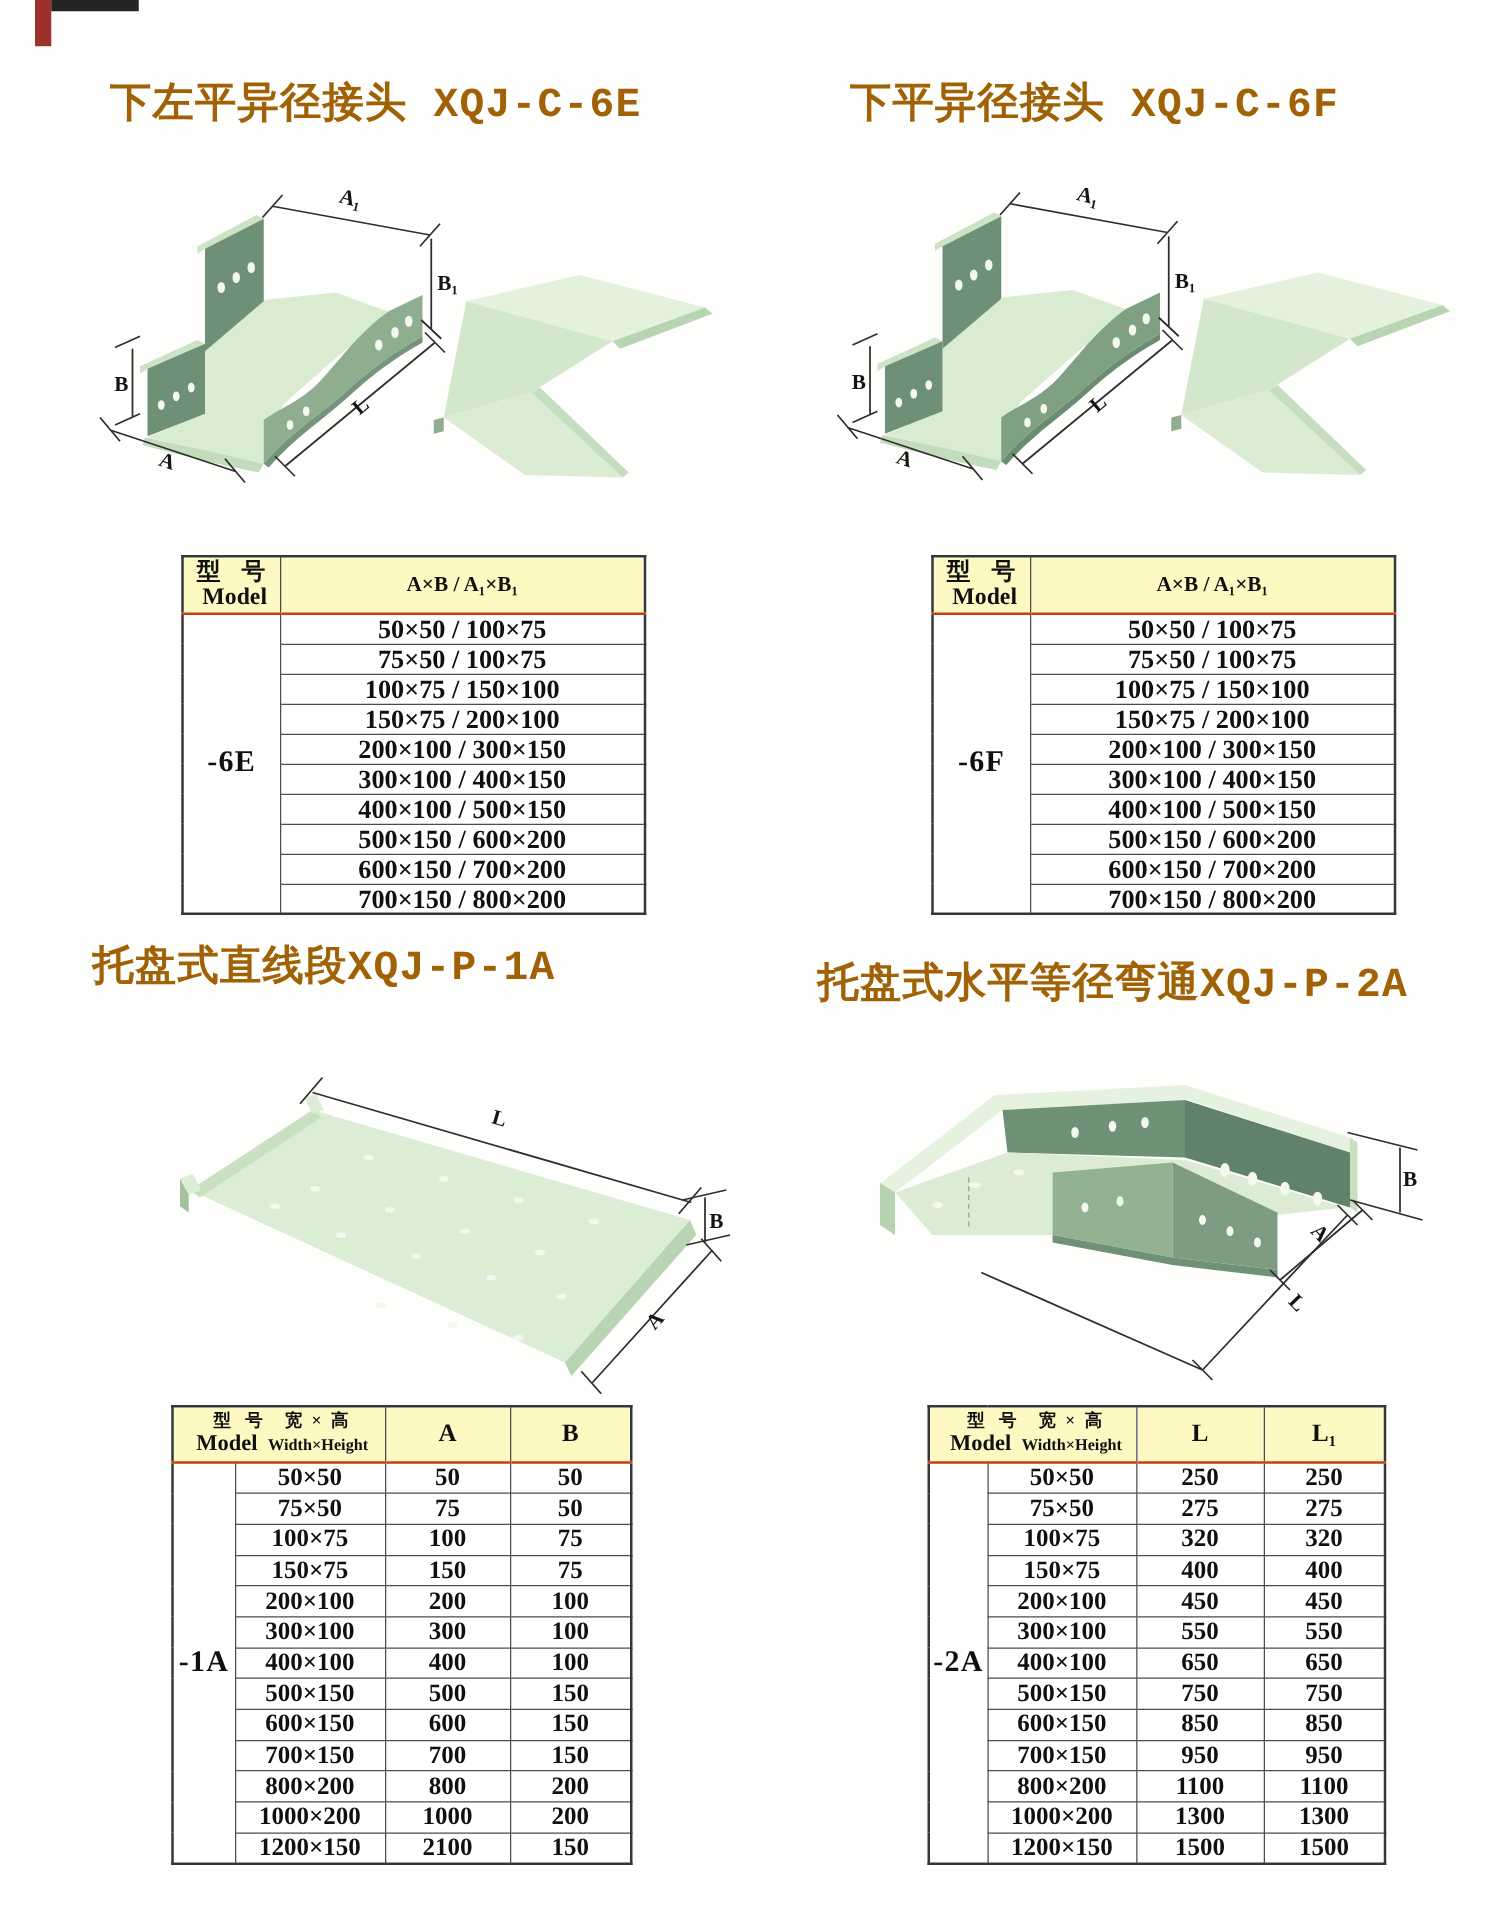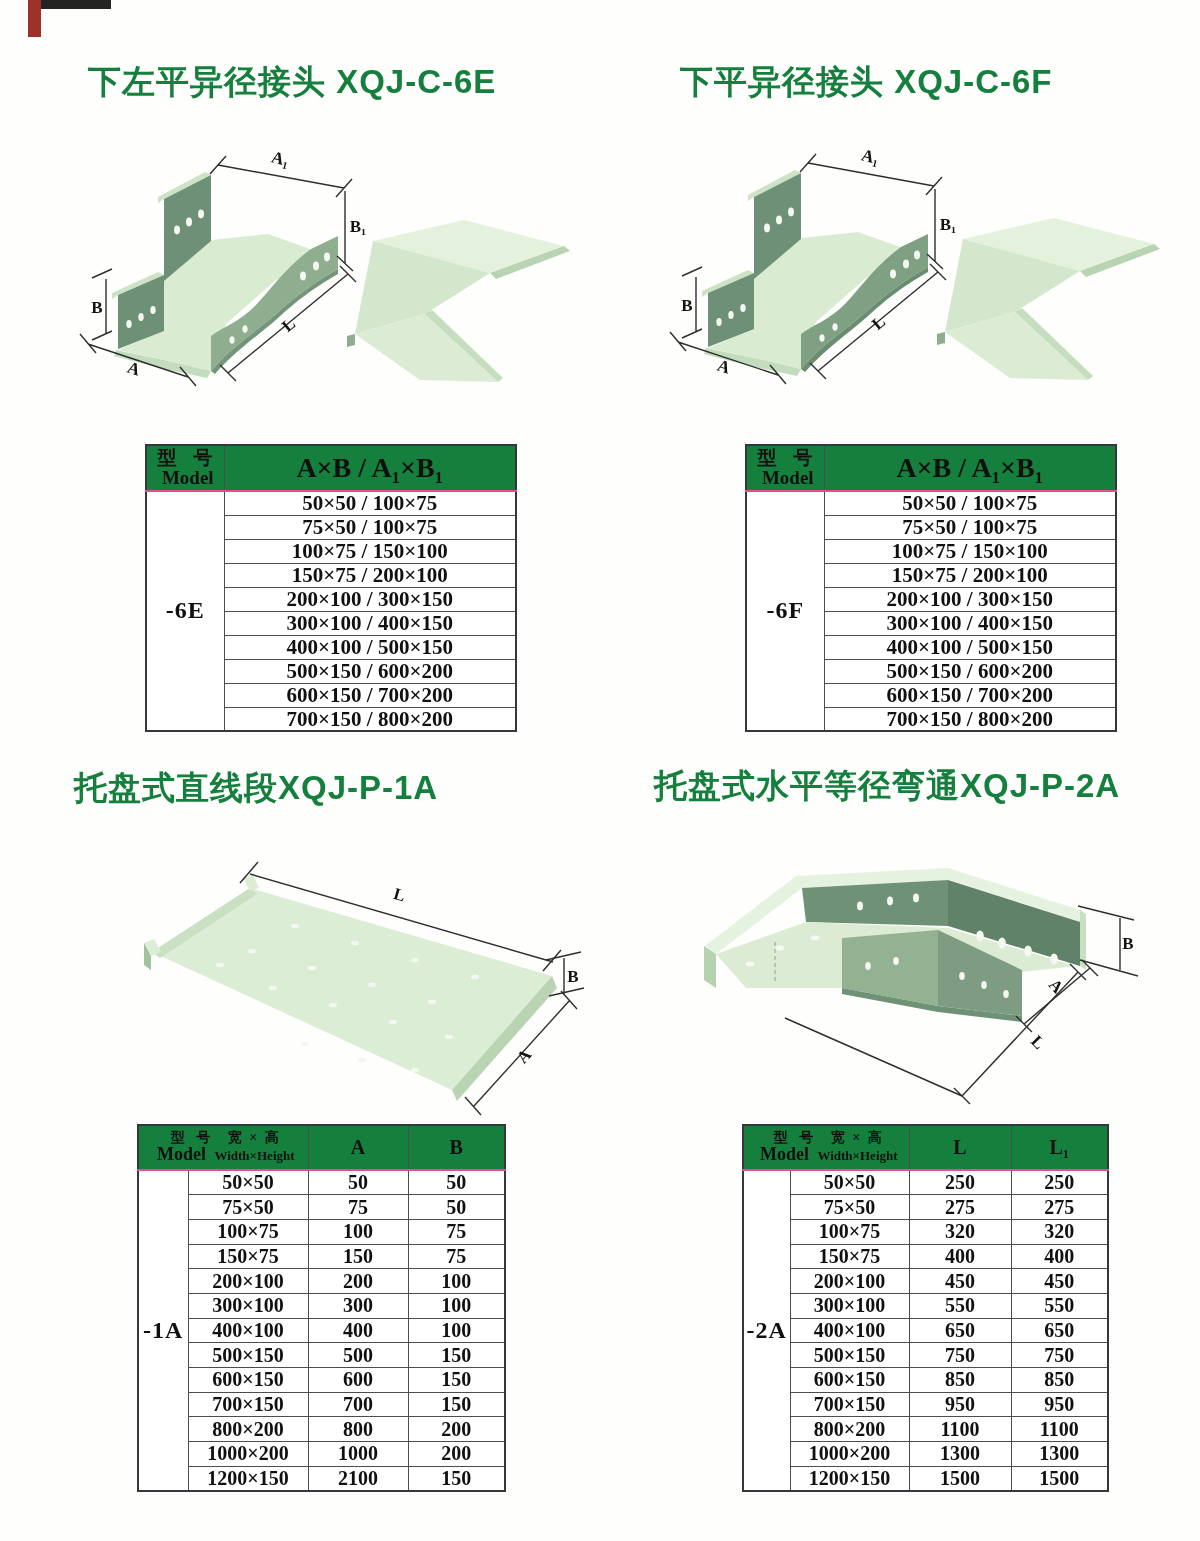--- a/index.html
+++ b/index.html
@@ -1,41 +1,41 @@
 <!DOCTYPE html>
 <html><head>
 <meta charset="utf-8">
 <style>
   *{margin:0;padding:0;box-sizing:border-box}
   html,body{background:#ffffff}
   body{width:1200px;height:1541px;position:relative;font-family:"Liberation Serif",serif;color:#161616}
   .page{position:absolute;left:0;top:0;width:1200px;height:1541px;background:#fefefc;overflow:hidden}
   .mark-red{position:absolute;left:28px;top:0;width:13px;height:37px;background:#9c3229}
   .mark-black{position:absolute;left:41px;top:0;width:70px;height:9px;background:#242424}
-  h2.sec-title{position:absolute;font-family:Liberation Sans, sans-serif;font-weight:bold;
-    font-size:33px;letter-spacing:1px;color:#15803d;white-space:nowrap}
+  h2.sec-title{position:absolute;font-family:Liberation Mono, monospace;font-weight:bold;
+    font-size:33px;letter-spacing:1px;color:#a16207;white-space:nowrap}
   svg.drawing{position:absolute}
   svg .dim text{font-family:"Liberation Serif",serif;font-weight:bold;font-size:17px;fill:#141414;text-anchor:middle}
   table.spec{position:absolute;border-collapse:collapse;table-layout:fixed;background:#fff;border:2px solid #35383b}
   table.spec th,table.spec td{border:1px solid #4a4d50;text-align:center;vertical-align:middle;
     font-weight:bold;color:#101010;line-height:1.05;overflow:hidden}
-  table.spec thead th{background:#15803d;border-bottom:2px solid #ec4899}
+  table.spec thead th{background:#fef9c3;border-bottom:2px solid #c2410c}
   .t2col thead tr{height:46px}
   .t4col thead tr{height:45px}
   .t2col tbody tr{height:24px}
   .t4col tbody tr{height:24.7px}
   th.model-th,th.combo-th{text-align:left;padding-left:5px}
   .hdr-cn{display:block;font-size:19px;letter-spacing:6px}
   .hdr-en{display:block;font-size:19px;letter-spacing:0}
   .t4col .hdr-line1{display:block;font-size:14px}
   .t4col .hdr-line1 .sz{margin-left:10px;letter-spacing:2px}
   .t4col .hdr-line1 .md{letter-spacing:4px}
   .t4col .hdr-line2{display:block;font-size:18px}
   .t4col .hdr-line2 .sz{font-size:13px;margin-left:4px}
-  th.size-th{font-size:28px}
+  th.size-th{font-size:17px}
   th.colab-th{font-size:20px}
   .t2col td.val{font-size:21px}
   .t4col td.val{font-size:20px}
   td.model-cell{font-size:24px;letter-spacing:1px}
 </style>
 </head>
 <body>
 
 <div class="page">
 
@@ -229,21 +229,21 @@
         </tr>
         <tr>
           <td class="val c0">600×150 / 700×200</td>
         </tr>
         <tr>
           <td class="val c0">700×150 / 800×200</td>
         </tr>
       </tbody>
   </table>
 
-  <h2 class="sec-title" style="left:74px;top:766px">托盘式直线段XQJ-P-1A</h2>
+  <h2 class="sec-title" style="left:74px;top:750px">托盘式直线段XQJ-P-1A</h2>
 
   <svg class="drawing" style="left:100px;top:848px" width="520" height="270" viewBox="0 0 520 270">
     <g>
       <polygon points="150,40 452,128 352,242 52,104" fill="#dcedd5"></polygon>
       <polygon points="52,104 150,40 157,46 60,110" fill="#c9e0c2"></polygon>
       <polygon points="452,128 457,140 357,253 352,242" fill="#b9d4b3"></polygon>
       <polygon points="143,30 153,27 159,40 150,43" fill="#dcedd5"></polygon>
       <polygon points="44,95 54,91 61,104 51,108" fill="#dcedd5"></polygon>
       <polygon points="44,95 44,117 51,122 51,108" fill="#a2c19f"></polygon>
       <ellipse cx="195" cy="78" rx="4" ry="2.3" fill="#f2f8ef"></ellipse>

